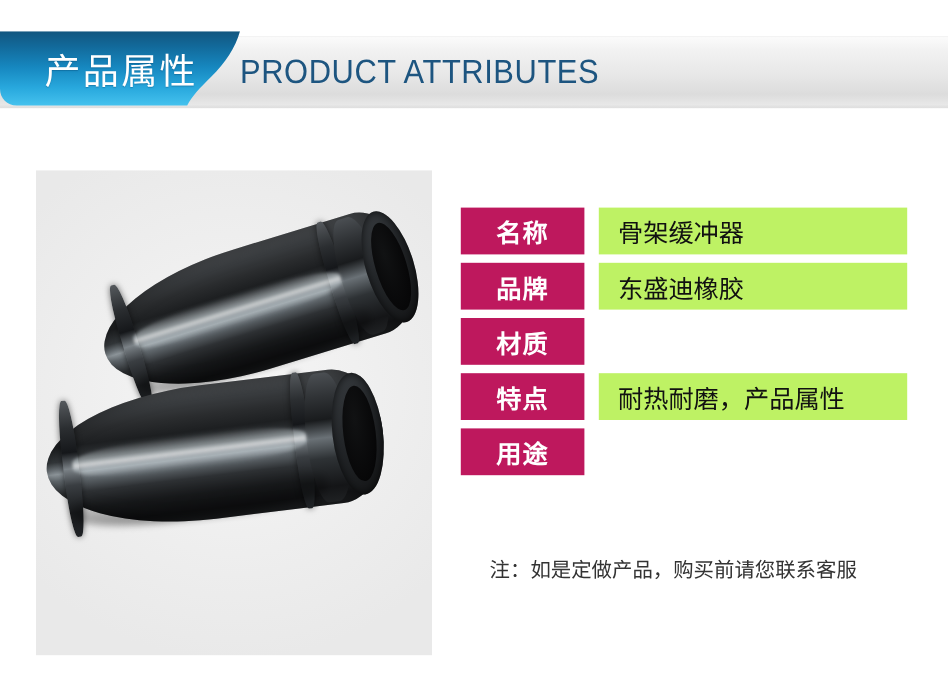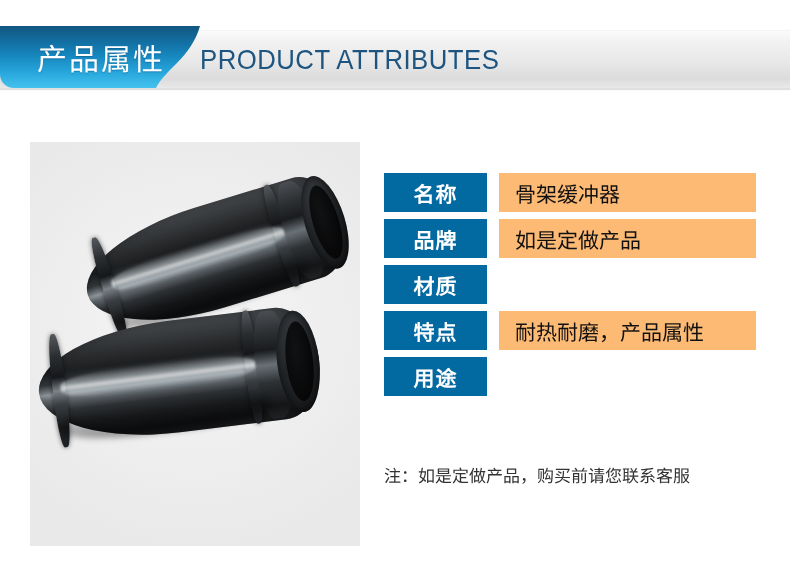--- a/index.html
+++ b/index.html
@@ -211,35 +211,35 @@
     width: 372px;
   }
   .attr-row {
     display: flex;
     align-items: stretch;
     height: 39px;
     margin-bottom: 7px;
   }
   .attr-label {
     width: 103px;
-    background: #0369a1;
+    background: #be185d;
     color: #ffffff;
     font-family: "DejaVu Sans", "Liberation Sans", sans-serif;
     font-size: 21px;
     font-weight: bold;
     letter-spacing: 1px;
     display: flex;
     align-items: center;
     justify-content: center;
     white-space: nowrap;
   }
   .attr-value {
     flex: 1;
     margin-left: 12px;
-    background: #fdba74;
+    background: #bef264;
     color: #111111;
     font-family: "DejaVu Serif", "Liberation Serif", serif;
     font-size: 21px;
     display: flex;
     align-items: center;
     padding-left: 16px;
     box-sizing: border-box;
     white-space: nowrap;
     overflow: hidden;
   }
@@ -248,21 +248,21 @@
   .note {
     position: absolute;
     left: 384px;
     top: 463px;
     width: 378px;
     color: #333333;
     font-family: "DejaVu Sans", "Liberation Sans", sans-serif;
     font-size: 17px;
     line-height: 27px;
   }
-  .note-line { white-space: nowrap; }
+  .note-line { white-space: nowrap; margin-left: 24px; }
 </style>
 </head>
 <body>
 
 <div class="header">
 
   <div class="header-bar"></div>
   <div class="header-bar-shadow"></div>
 
   <div class="ribbon">
@@ -316,21 +316,21 @@
 
 <div class="attr-table">
 
   <div class="attr-row">
     <div class="attr-label">名称</div>
     <div class="attr-value">骨架缓冲器</div>
   </div>
 
   <div class="attr-row">
     <div class="attr-label">品牌</div>
-    <div class="attr-value">如是定做产品</div>
+    <div class="attr-value">东盛迪橡胶</div>
   </div>
 
   <div class="attr-row">
     <div class="attr-label">材质</div>
   </div>
 
   <div class="attr-row">
     <div class="attr-label">特点</div>
     <div class="attr-value">耐热耐磨，产品属性</div>
   </div>

